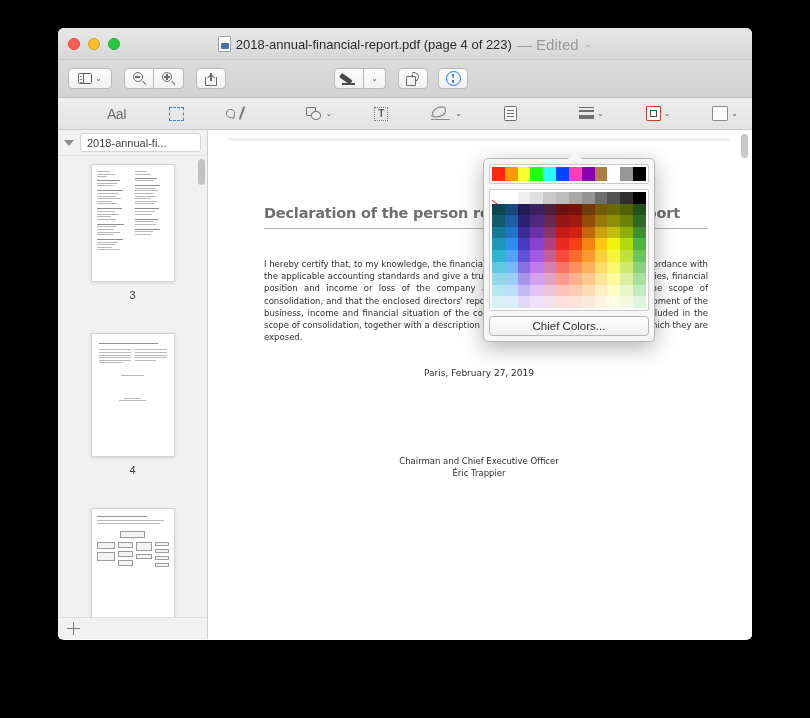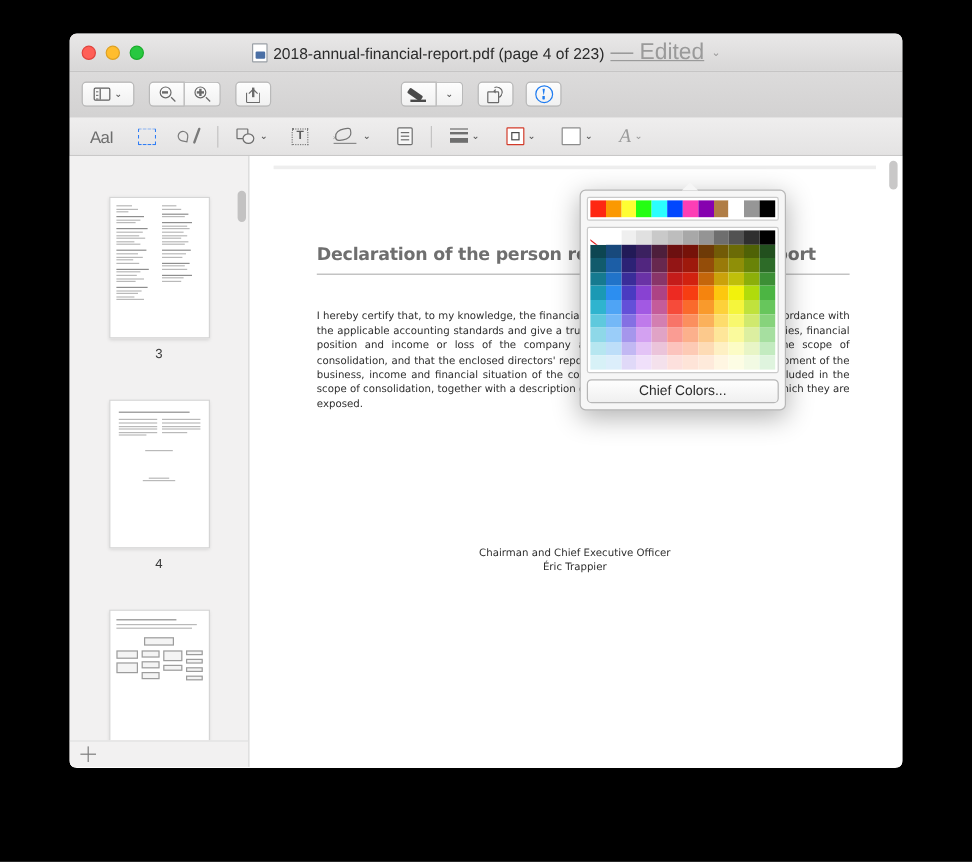--- a/index.html
+++ b/index.html
@@ -44,21 +44,21 @@
   #doc-icon {
     width: 13px; height: 16px; background: #ffffff;
     border: 1px solid #9aa0a6; border-radius: 1px;
     position: relative; flex: none;
   }
   #doc-icon::after {
     content: ""; position: absolute; left: 2px; bottom: 2px;
     width: 8px; height: 6px; background: #4a6fa5; border-radius: 1px;
   }
   #title-text { font-size: 13px; color: #2b2b2b; font-weight: 500; }
-  #edited-text { font-size: 19px; color: #9a9a9a; text-decoration: underline; }
+  #edited-text { font-size: 15px; color: #9a9a9a; }
   .tiny-chev { font-size: 9px; color: #9a9a9a; margin-left: 1px; }
 
   
   #toolbar1 {
     position: relative; height: 38px;
     background: linear-gradient(to bottom, #dcdbdb, #d3d2d2);
     border-bottom: 1px solid #c2c1c1;
     display: flex; align-items: center; padding: 0 10px;
   }
   .tbtn {
@@ -170,21 +170,21 @@
 
   
   #toolbar2 {
     position: relative; height: 32px;
     background: linear-gradient(to bottom, #efeeee, #e4e3e3);
     border-bottom: 1px solid #c9c8c8;
     display: flex; align-items: center; padding: 0 12px;
   }
   .abtn {
     display: inline-flex; align-items: center; justify-content: flex-start;
-    height: 24px; padding: 0 5px; cursor: default;
+    height: 24px; padding: 0 5px; cursor: default; margin-left: 32px;
   }
   .vsep { width: 1px; height: 18px; background: #c4c3c3; margin: 0 10px; }
 
   .aai { font-size: 14px; color: #6e6e6e; letter-spacing: -0.5px; }
   .selbox { width: 15px; height: 14px; border: 1.4px dashed #2f7df5; border-radius: 1px; }
   .loupe-glyph { position: relative; width: 18px; height: 15px; }
   .loupe-glyph .c {
     position: absolute; left: 0; top: 3px; width: 9px; height: 9px;
     border: 1.3px solid #7a7a7a; border-radius: 50% 50% 0 50%;
     transform: rotate(10deg);
@@ -550,20 +550,24 @@
     <span style="width:12px"></span>
     <div class="abtn">
       <span class="fontA">A</span>
       <span class="chev" style="color:#9b9b9b">⌄</span>
     </div>
   </div>
 
   <div id="content">
 
     <div id="sidebar">
+      <div id="sidebar-header">
+        <span id="disclosure-tri"></span>
+        <div id="sidebar-pill">2018-annual-fi...</div>
+      </div>
 
       <div id="sidebar-scroll-track">
         <div id="sidebar-scroll-thumb"></div>
       </div>
 
       <div id="thumbs">
 
         <div class="thumb-block" style="margin-top:8px;">
           <div class="thumb-page" style="width:84px;height:118px;">
             <div class="mini">
@@ -694,20 +698,21 @@
         <span class="plus-glyph"></span>
       </div>
     </div>
 
     <div id="docpane">
       <div id="page">
         <div id="page-top-rule"></div>
         <div id="doc-heading">Declaration of the person responsible for the report</div>
         <div id="doc-heading-rule"></div>
         <div id="doc-body">I hereby certify that, to my knowledge, the financial statements have been prepared in accordance with the applicable accounting standards and give a true and fair view of the assets and liabilities, financial position and income or loss of the company and the other entities included in the scope of consolidation, and that the enclosed directors' report presents a true picture of the development of the business, income and financial situation of the company and of the other companies included in the scope of consolidation, together with a description of the main risks and uncertainties to which they are exposed.</div>
+        <div id="doc-date">Paris, February 27, 2019</div>
         <div id="doc-signature">
           <div>Chairman and Chief Executive Officer</div>
           <div>Éric Trappier</div>
         </div>
       </div>
       <div id="doc-scroll-track">
         <div id="doc-scroll-thumb"></div>
       </div>
     </div>
 

